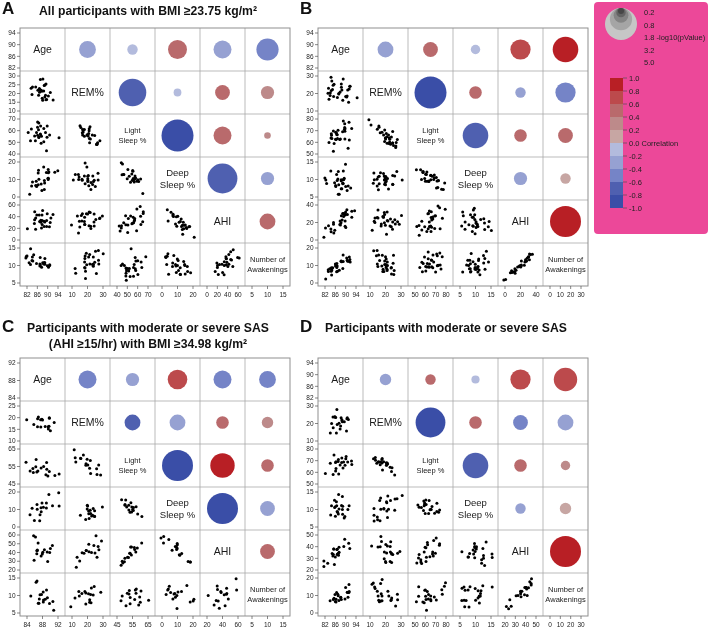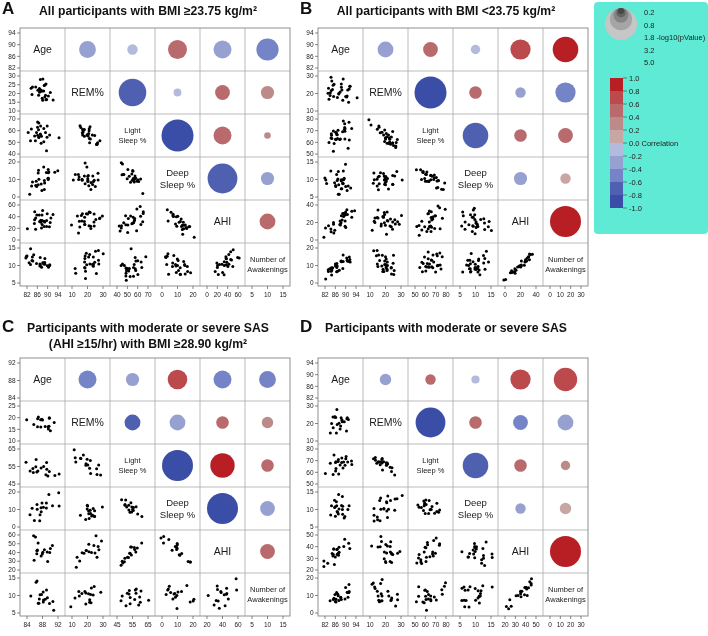--- a/index.html
+++ b/index.html
@@ -6,21 +6,21 @@
   .figure{position:relative;width:708px;height:636px;background:#ffffff;
           font-family:"Liberation Sans",sans-serif;overflow:hidden;}
   .panel{position:absolute;}
   .ptitle{position:relative;text-align:center;color:#111;font-weight:bold;}
   .ptitle .letter{position:absolute;left:2px;top:-1px;font-size:17px;font-weight:bold;}
   .tline{display:block;font-size:12.2px;line-height:16px;}
   .ptitle.one{height:24px;padding-top:3px;box-sizing:border-box;}
   .ptitle.two{height:36px;padding-top:2px;box-sizing:border-box;}
   svg{display:block;}
   .legend{position:absolute;left:594px;top:2px;width:114px;height:232px;
-          background:#5eead4;border-radius:4px;}
+          background:#ec4899;border-radius:4px;}
 </style>
 </head>
 <body>
 
 <div class="figure">
 
   <div class="panel" id="panel-A" style="left:0;top:0;width:296px;">
     <div class="ptitle one">
       <span class="letter">A</span>
       <span class="tline">All participants with BMI ≥23.75 kg/m²</span>
@@ -587,21 +587,20 @@
           <text x="267.5" y="273" text-anchor="middle" font-size="6.5" fill="#222222" font-family="&quot;Liberation Sans&quot;,sans-serif">10</text>
           <line x1="283" y1="262" x2="283" y2="265" stroke="#555" stroke-width="0.7"></line>
           <text x="283" y="273" text-anchor="middle" font-size="6.5" fill="#222222" font-family="&quot;Liberation Sans&quot;,sans-serif">15</text>
         </g>
       </svg>
     </div>
 
   <div class="panel" id="panel-B" style="left:298px;top:0;width:296px;">
     <div class="ptitle one">
       <span class="letter">B</span>
-      <span class="tline">All participants with BMI &lt;23.75 kg/m²</span>
     </div>
   <svg width="296" height="288">
         <rect x="20" y="4" width="270" height="258" fill="#ffffff"></rect>
         <g>
           <circle cx="42.1" cy="68.0" r="1.5" fill="#000000"></circle>
           <circle cx="34.5" cy="65.5" r="1.5" fill="#000000"></circle>
           <circle cx="32.3" cy="68.7" r="1.5" fill="#000000"></circle>
           <circle cx="40.8" cy="69.5" r="1.5" fill="#000000"></circle>
           <circle cx="36.0" cy="60.3" r="1.5" fill="#000000"></circle>
           <circle cx="51.2" cy="64.9" r="1.5" fill="#000000"></circle>
@@ -1213,21 +1212,21 @@
           <line x1="283" y1="262" x2="283" y2="265" stroke="#555" stroke-width="0.7"></line>
           <text x="283" y="273" text-anchor="middle" font-size="6.5" fill="#222222" font-family="&quot;Liberation Sans&quot;,sans-serif">30</text>
         </g>
       </svg>
     </div>
 
   <div class="panel" id="panel-C" style="left:0;top:318px;width:296px;">
     <div class="ptitle two">
       <span class="letter">C</span>
       <span class="tline">Participants with moderate or severe SAS</span>
-      <span class="tline">(AHI ≥15/hr) with BMI ≥28.90 kg/m²</span>
+      <span class="tline">(AHI ≥15/hr) with BMI ≥34.98 kg/m²</span>
     </div>
   <svg width="296" height="288">
         <rect x="20" y="4" width="270" height="258" fill="#ffffff"></rect>
         <g>
           <circle cx="48.4" cy="74.9" r="1.5" fill="#000000"></circle>
           <circle cx="40.8" cy="72.9" r="1.5" fill="#000000"></circle>
           <circle cx="49.4" cy="64.3" r="1.5" fill="#000000"></circle>
           <circle cx="49.0" cy="72.2" r="1.5" fill="#000000"></circle>
           <circle cx="41.9" cy="65.3" r="1.5" fill="#000000"></circle>
           <circle cx="54.2" cy="68.5" r="1.5" fill="#000000"></circle>

